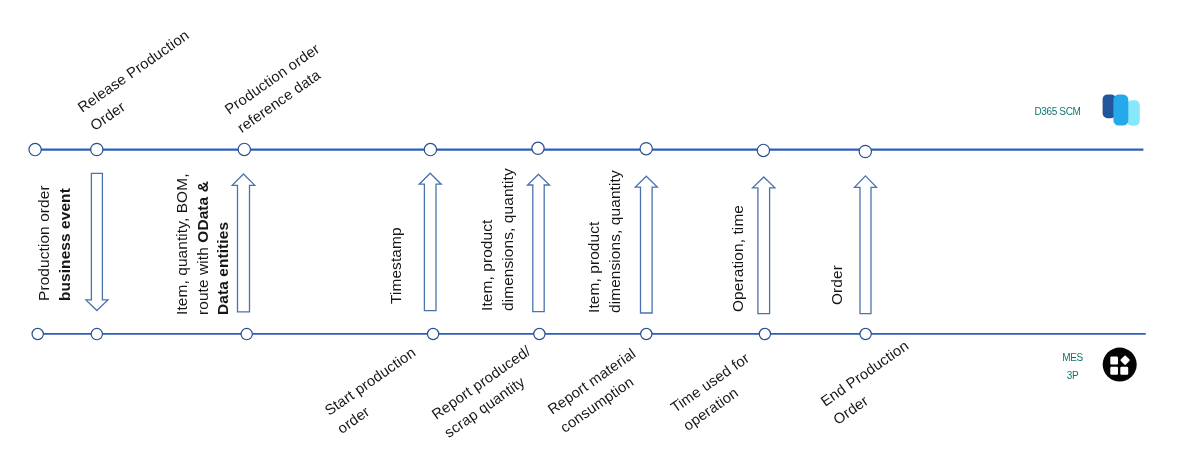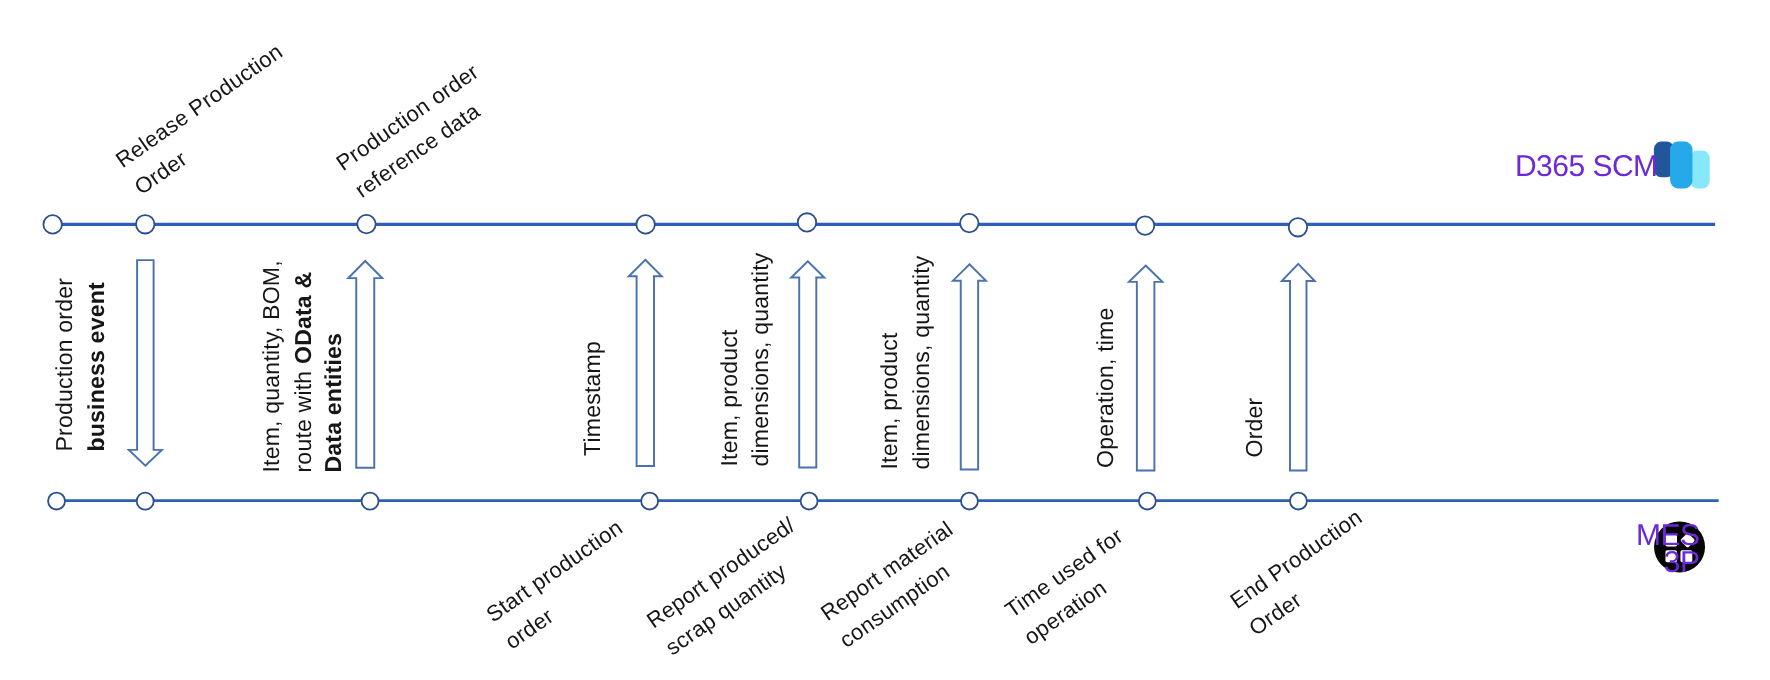--- a/index.html
+++ b/index.html
@@ -13,21 +13,21 @@
   
   .callout{position:absolute;white-space:nowrap;font-size:14.7px;
            line-height:22px;color:#161616;
            transform-origin:0 0;transform:rotate(-35deg);letter-spacing:0.2px;}
 
   
   .vflow{position:absolute;white-space:nowrap;font-size:15.4px;line-height:20.5px;
          color:#161616;transform:rotate(-90deg);transform-origin:0 0;letter-spacing:0.12px;}
   .vflow b{font-weight:bold;}
 
-  .lanelabel{position:absolute;font-size:20px;color:#6d28d9;white-space:nowrap;text-align:right;line-height:17.9px;letter-spacing:-0.35px;}
+  .lanelabel{position:absolute;font-size:10px;color:#0f766e;white-space:nowrap;text-align:right;line-height:17.9px;letter-spacing:-0.35px;}
 </style>
 </head>
 <body>
 
 <div id="stage">
 <svg id="art" viewBox="0 0 1180 453">
  <g>
    <line x1="35.1" y1="149.6" x2="1143.4" y2="149.6" stroke="#2E5FB8" stroke-width="2.1"></line>
    <circle cx="35.1" cy="149.6" r="6.15" fill="#ffffff" stroke="#2B4F8F" stroke-width="1.2"></circle>
    <circle cx="96.8" cy="149.5" r="6.15" fill="#ffffff" stroke="#2B4F8F" stroke-width="1.2"></circle>
@@ -68,21 +68,21 @@
    <rect x="1110.3" y="356.5" width="7.7" height="7.9" rx="1.2" fill="#ffffff"></rect>
    <rect x="1110.3" y="366.8" width="7.7" height="8.0" rx="1.2" fill="#ffffff"></rect>
    <rect x="1120.3" y="366.8" width="7.9" height="8.0" rx="1.2" fill="#ffffff"></rect>
    <rect x="1121.5" y="356.6" width="7.2" height="7.2" rx="1.2" fill="#ffffff" transform="rotate(45 1125.1 360.2)"></rect>
  </g>
 </svg>
 
 <div class="lanelabel" style="left:997px;top:102.6px;width:121px;text-align:center;">
   <span>D365 SCM</span>
 </div>
-<div class="lanelabel" style="left:1012px;top:349px;width:121px;">
+<div class="lanelabel" style="left:1012px;top:349px;width:121px;text-align:center;">
   <span>MES</span><br>
   <span>3P</span>
 </div>
 
 <div class="callout top" style="left:73px;top:100px;">
   <div>Release Production</div>
   <div>Order</div>
 </div>
 <div class="callout top" style="left:220px;top:102px;">
   <div>Production order</div>

